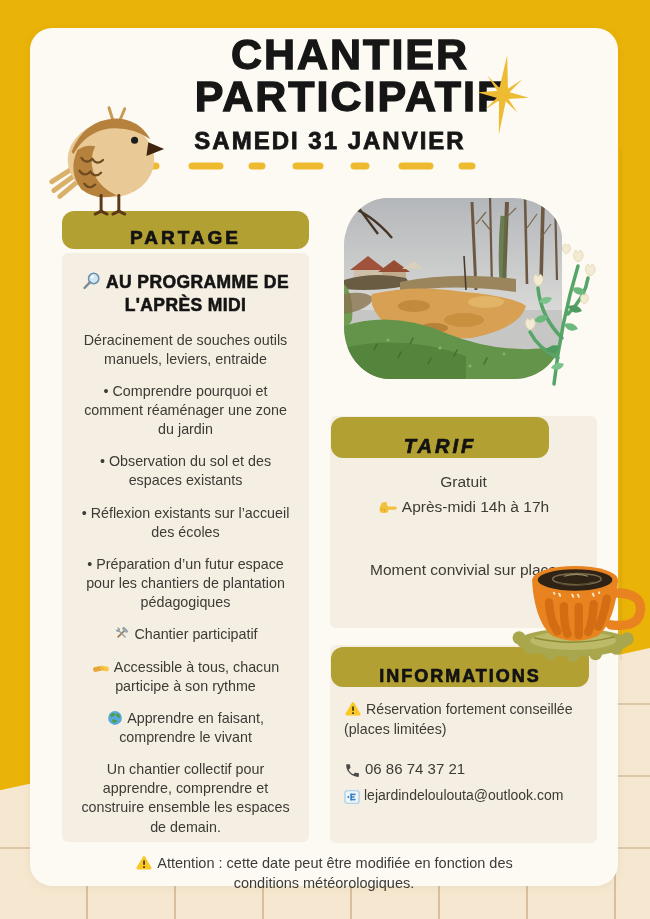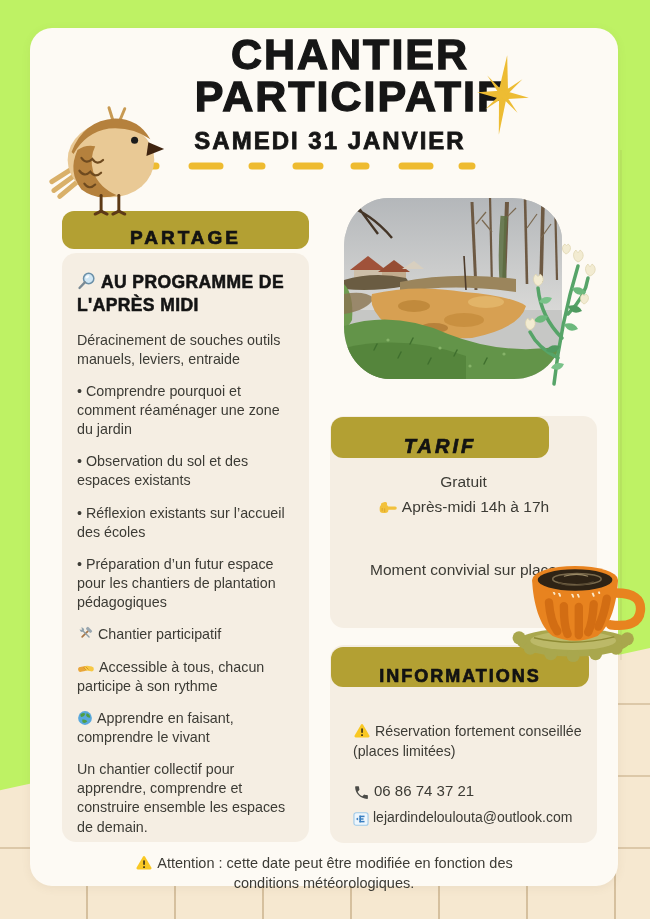--- a/index.html
+++ b/index.html
@@ -1,18 +1,18 @@
 <!DOCTYPE html>
 <html><head>
 <meta charset="utf-8">
 <style>
   html,body{margin:0;padding:0;background:#e9e2d6;}
   .stage{
     position:relative;width:650px;height:919px;overflow:hidden;
-    background:#bef264;
+    background:#eab308;
     font-family:"Liberation Sans","DejaVu Sans",sans-serif;
     color:#3c3b35;
   }
   
   .floor{
     position:absolute;inset:0;
     clip-path:polygon(0 86%,100% 70.5%,100% 100%,0 100%);
     background-color:#f6e8d0;
     background-image:
       repeating-linear-gradient(90deg,rgba(181,152,108,0) 0 86px,rgba(181,152,108,.5) 86px 88px),
@@ -43,40 +43,40 @@
   .olive-btn{
     position:absolute;background:#b3a033;border-radius:12px;
     display:flex;align-items:flex-end;justify-content:center;
     font-weight:900;color:#131313;-webkit-text-stroke:.7px #131313;
     letter-spacing:3px;z-index:3;
   }
   .partage-btn{left:62px;top:211px;width:247px;height:38px;font-size:19px;}
   .tarif-btn{left:331px;top:417px;width:218px;height:41px;font-size:20px;font-style:italic;}
   .info-btn{left:331px;top:647px;width:258px;height:40px;font-size:18px;letter-spacing:2px;}
 
-  .panel{position:absolute;background:#f5eee3;border-radius:14px;z-index:2;}
+  .panel{position:absolute;background:#f5eee3;border-radius:6px;z-index:2;text-align:center;}
   .left-panel{left:62px;top:253px;width:247px;height:589px;padding:16px 15px;box-sizing:border-box;}
   .tarif-panel{left:330px;top:416px;width:267px;height:212px;}
   .info-panel{left:330px;top:645px;width:267px;height:198px;}
 
   .prog-title{
     font-size:17.5px;font-weight:900;color:#141414;-webkit-text-stroke:.55px #141414;
     line-height:1.3;letter-spacing:.4px;margin:2px 0 14px 0;
   }
   .prog-item{font-size:14.3px;line-height:1.34;margin-bottom:13px;color:#3c3b35;}
   .ic{display:inline-block;vertical-align:-3px;margin-right:4px;line-height:0;}
 
   .tarif-body{
     position:absolute;left:330px;top:470px;width:267px;text-align:center;
     font-size:15.5px;color:#3c3b35;z-index:3;line-height:1.6;
   }
   .tarif-line3{margin-top:38px;}
   .coffee{position:absolute;left:506px;top:550px;width:140px;height:115px;z-index:5;}
 
-  .info-body{position:absolute;left:353px;top:700px;width:243px;z-index:3;font-size:14.2px;color:#3c3b35;line-height:1.4;margin-top:22px;}
+  .info-body{position:absolute;left:344px;top:700px;width:243px;z-index:3;font-size:14.2px;color:#3c3b35;line-height:1.4;}
   .info-reservation{margin-bottom:18px;}
   .contact-row{display:flex;align-items:flex-end;gap:0;margin-bottom:7px;}
   .contact-row .txt{font-size:15px;}
   .contact-row.email .txt{font-size:14px;}
 
   .photo{
     position:absolute;left:344px;top:198px;width:218px;height:181px;
     border-radius:44px 50px 48px 46px / 48px 42px 46px 52px;
     overflow:hidden;z-index:2;background:#c6c7c5;
   }

